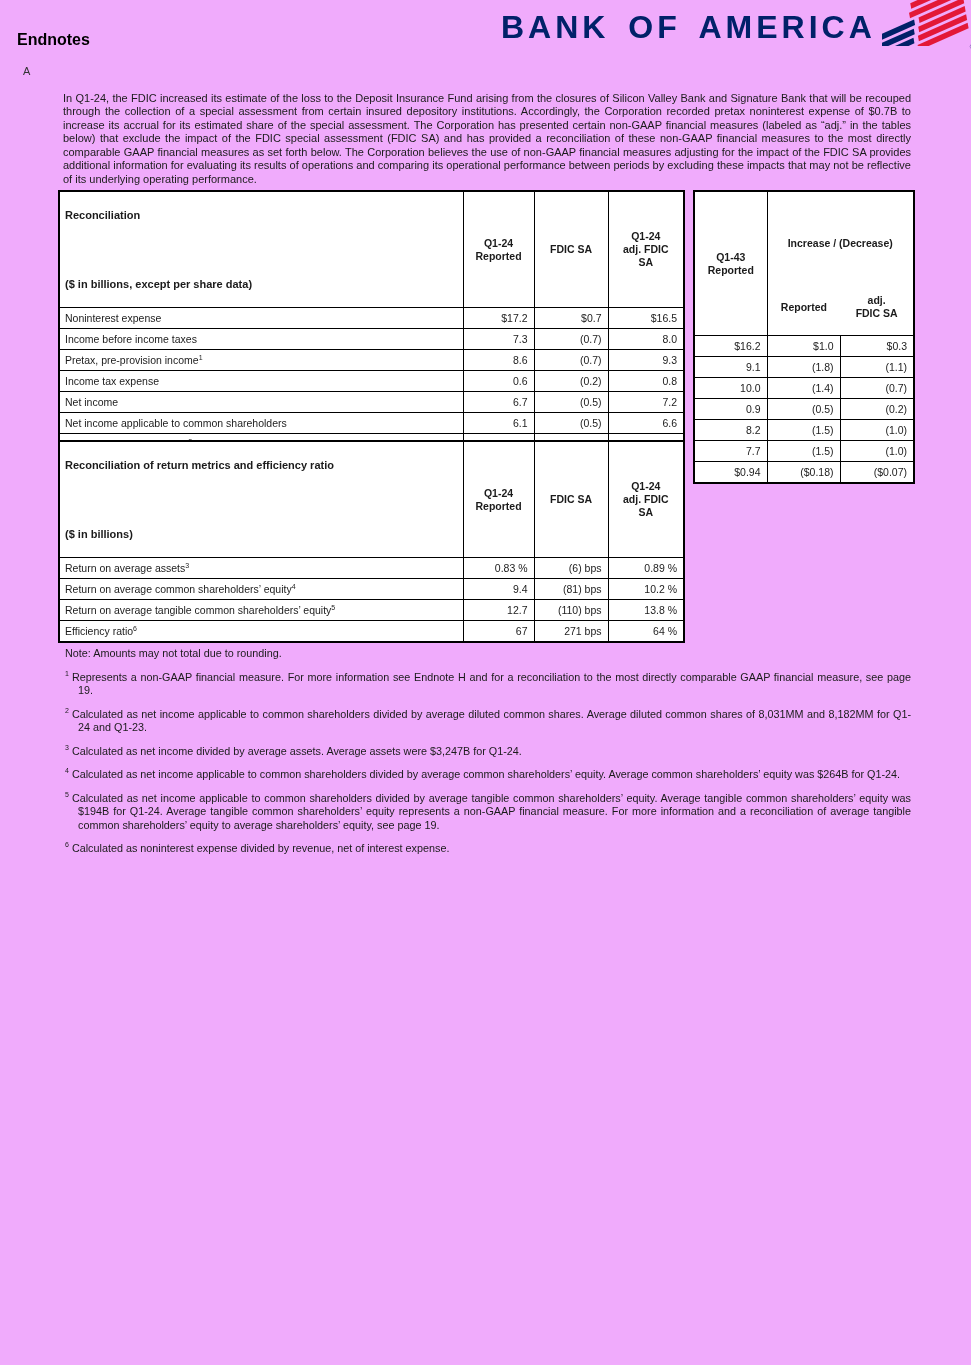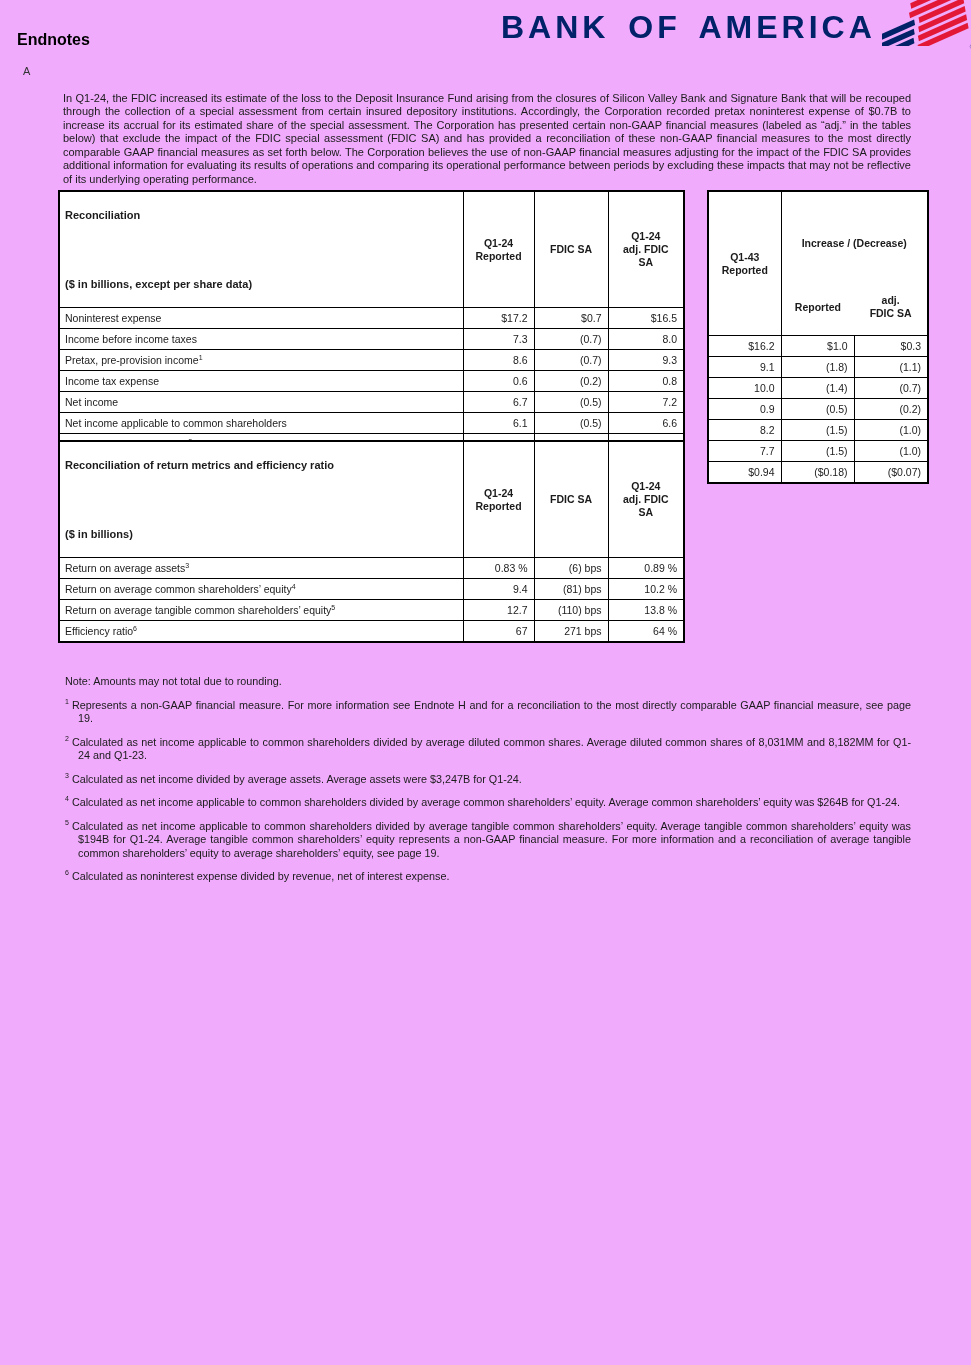--- a/index.html
+++ b/index.html
@@ -15,21 +15,21 @@
   .logo-text { font-size:32px; font-weight:bold; color:#012169; letter-spacing:4px; word-spacing:6px; white-space:nowrap; line-height:44px; }
   .logo-flag { margin-left:6px; position:relative; top:-2px; }
   .logo-reg { font-size:6px; color:#012169; align-self:flex-end; margin-bottom:2px; }
   
   .endnote-letter { position:absolute; left:23px; top:65px; font-size:11px; color:#333; }
   .endnote-para {
     position:absolute; left:63px; top:64px; width:848px;
     font-size:11px; line-height:13.45px; text-align:justify;margin-top:28px;
   }
   
-  .tbl-wrap1 { position:absolute; left:58px; top:190px; display:flex; gap:22px; align-items:flex-start; }
+  .tbl-wrap1 { position:absolute; left:58px; top:190px; display:flex; gap:8px; align-items:flex-start; }
   .tbl-wrap2 { position:absolute; left:58px; top:440px; }
   table { border-collapse:collapse; table-layout:fixed; background:#fff; }
   table { border:2px solid #000; }
   th, td { border:1px solid #000; font-size:10.5px; overflow:hidden; }
   td { height:21px; padding:0 6px; white-space:nowrap; }
   td.lbl { text-align:left; padding:0 4px 0 5px; }
   td.num { text-align:right; }
   th { font-weight:bold; vertical-align:middle; text-align:center; white-space:pre-line; line-height:13px; padding:2px; }
   th.title-cell { vertical-align:top; padding:0; }
   .title-flex { height:89px; display:flex; flex-direction:column; justify-content:space-between; align-items:flex-start; text-align:left; padding:4px 5px 3px 5px; }
@@ -37,21 +37,21 @@
   .tbl-subtitle { font-size:11px; font-weight:bold; }
   th.col-hdr { height:93px; }
   th.group-hdr { padding:0; vertical-align:top; }
   .group-flex { height:89px; display:flex; flex-direction:column; justify-content:space-between; padding:4px 0 2px 0;margin-top:28px; }
   .group-title { font-size:10.5px; font-weight:bold; }
   .group-sub { display:flex; align-items:center; }
   .group-sub > div { flex:0 0 50%; white-space:pre-line; line-height:13px; }
   sup { font-size:7px; line-height:0; }
   
   .notes { position:absolute; left:65px; top:647px; width:846px; font-size:10.8px; line-height:13.5px; }
-  .note-line { margin-bottom:0;margin-top:28px; }
+  .note-line { margin-bottom:0; }
   .fnote { margin-top:10px; text-align:justify; padding-left:13px; text-indent:-13px; }
   .fnote sup { margin-right:3px; }
   
   .page-number { position:absolute; left:905px; top:1365px; font-size:13px; color:#222; }
 </style>
 </head>
 <body>
 
 <div class="page">
 

